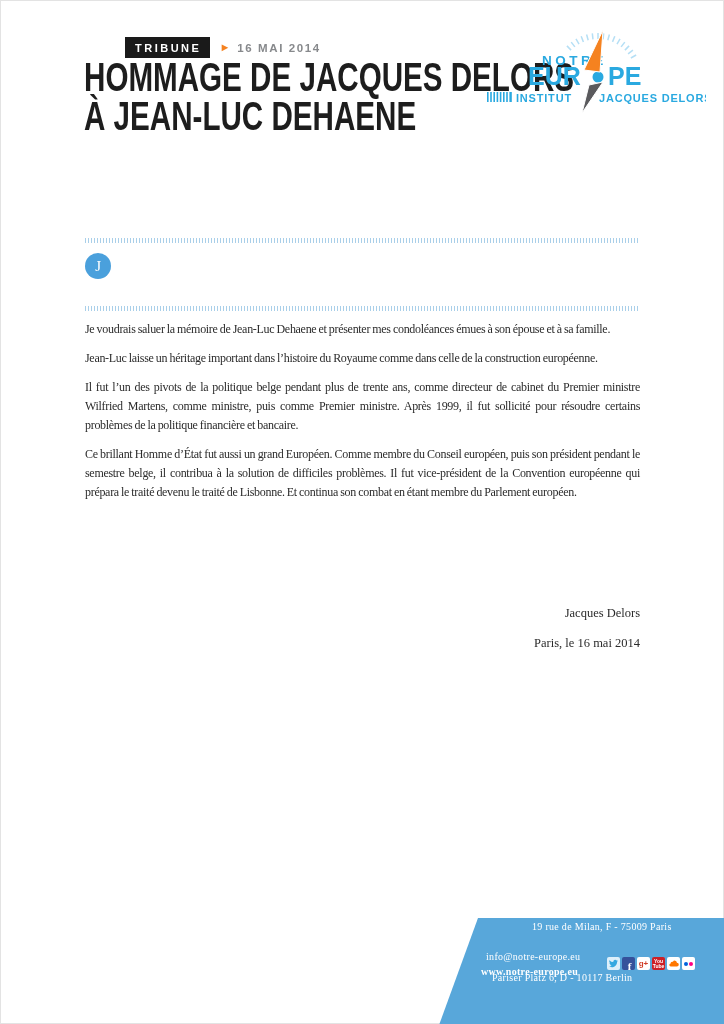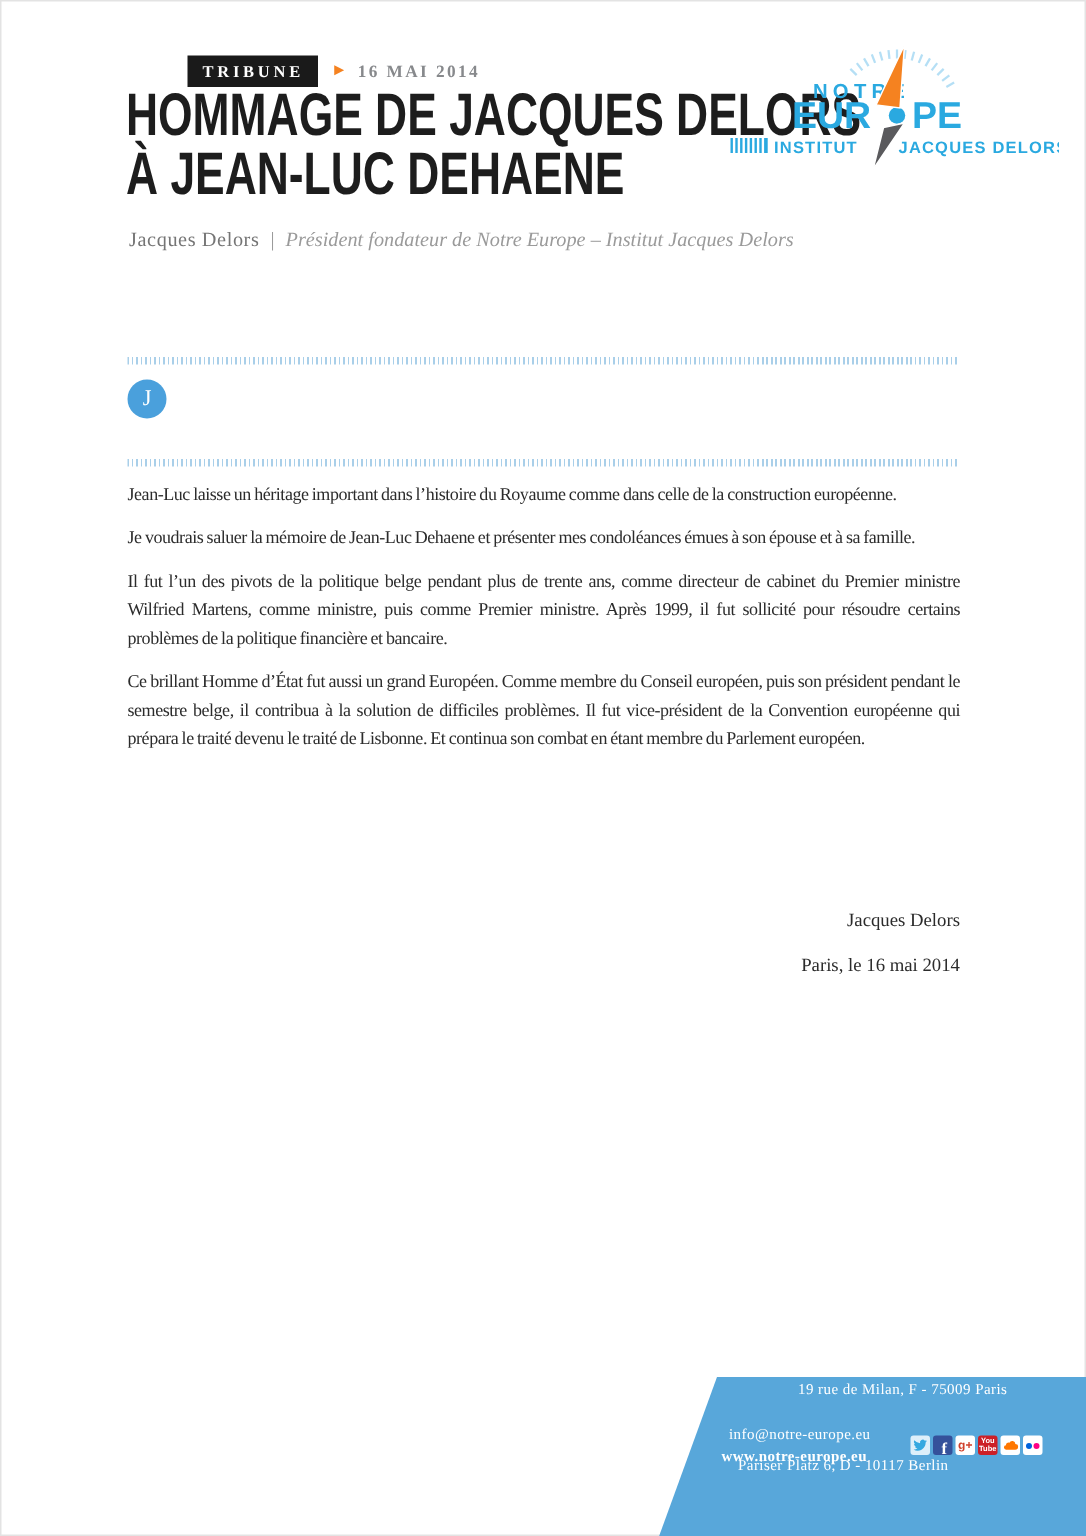--- a/index.html
+++ b/index.html
@@ -3,21 +3,21 @@
 <meta charset="utf-8">
 <style>
   html,body{margin:0;padding:0;background:#fff;}
   .page{
     position:relative;width:724px;height:1024px;background:#ffffff;
     overflow:hidden;font-family:"Liberation Serif",serif;
     box-shadow:inset 0 0 0 1px #e3e3e3;
   }
   
   .badge-row{position:absolute;left:85px;top:37px;display:flex;align-items:center;
-    font-family:Liberation Serif, serif;padding-left:40px;}
+    font-family:Liberation Sans, sans-serif;padding-left:40px;}
   .badge{background:#1a1a1a;color:#fff;font-size:11px;font-weight:700;
     letter-spacing:2.5px;padding:5px 9px 4px 10px;}
   .flag-arrow{color:#f58220;font-size:11px;margin-left:9px;line-height:1;}
   .pub-date{color:#87898c;font-size:11.5px;font-weight:700;letter-spacing:1.6px;margin-left:7px;}
   h1.title{position:absolute;left:84px;top:58px;margin:0;color:#1d1d1d;
     font-family:"Liberation Sans",sans-serif;font-weight:700;font-size:40px;line-height:39px;}
   h1.title .tl{display:block;transform:scaleX(.74);transform-origin:left center;white-space:nowrap;}
   .byline{position:absolute;left:86px;top:152px;font-size:13.5px;color:#9a9a9a;white-space:nowrap;}
   .byline .author{color:#757575;letter-spacing:.4px;}
   .byline .sep{margin:0 4px;color:#9a9a9a;}
@@ -68,25 +68,20 @@
     <span class="badge">TRIBUNE</span>
     <span class="flag-arrow">►</span>
     <span class="pub-date">16 MAI 2014</span>
   </div>
 
   <h1 class="title">
     <span class="tl">HOMMAGE DE JACQUES DELORS</span>
     <span class="tl">À JEAN-LUC DEHAENE</span>
   </h1>
 
-  <div class="byline">
-    <span class="author">Jacques Delors</span>
-    <span class="sep">|</span>
-    <span class="role">Président fondateur de Notre Europe – Institut Jacques Delors</span>
-  </div>
 
   <svg class="logo" width="220" height="94" viewBox="0 0 220 94">
     <g stroke="#b5dff5" stroke-width="1.5">
       <line x1="85.1" y1="24.1" x2="80.9" y2="19.9"></line>
         <line x1="88.9" y1="20.9" x2="85.2" y2="16.1"></line>
       <line x1="93" y1="18.1" x2="90" y2="12.9"></line>
         <line x1="97.4" y1="15.9" x2="95.2" y2="10.3"></line>
       <line x1="102.2" y1="14.3" x2="100.6" y2="8.5"></line>
         <line x1="107" y1="13.3" x2="106.3" y2="7.4"></line>
       <line x1="112" y1="13" x2="112" y2="7"></line>
@@ -121,22 +116,22 @@
 
   <div class="intro">
     <div class="hatch"></div>
     <div class="intro-body">
       <span class="dropcap">J</span>
     </div>
     <div class="hatch"></div>
   </div>
 
   <div class="body-text">
+    <p>Je voudrais saluer la mémoire de Jean-Luc Dehaene et présenter mes condoléances émues à son épouse et à sa famille.</p>
     <p>Jean-Luc laisse un héritage important dans l’histoire du Royaume comme dans celle de la construction européenne.</p>
-    <p>Je voudrais saluer la mémoire de Jean-Luc Dehaene et présenter mes condoléances émues à son épouse et à sa famille.</p>
     <p>Il fut l’un des pivots de la politique belge pendant plus de trente ans, comme directeur de cabinet du Premier ministre Wilfried Martens, comme ministre, puis comme Premier ministre. Après 1999, il fut sollicité pour résoudre certains problèmes de la politique financière et bancaire.</p>
     <p>Ce brillant Homme d’État fut aussi un grand Européen. Comme membre du Conseil européen, puis son président pendant le semestre belge, il contribua à la solution de difficiles problèmes. Il fut vice-président de la Convention européenne qui prépara le traité devenu le traité de Lisbonne. Et continua son combat en étant membre du Parlement européen.</p>
   </div>
 
   <div class="signature">
     <p>Jacques Delors</p>
     <p>Paris, le 16 mai 2014</p>
   </div>
 
   <div class="footer-bg"></div>

